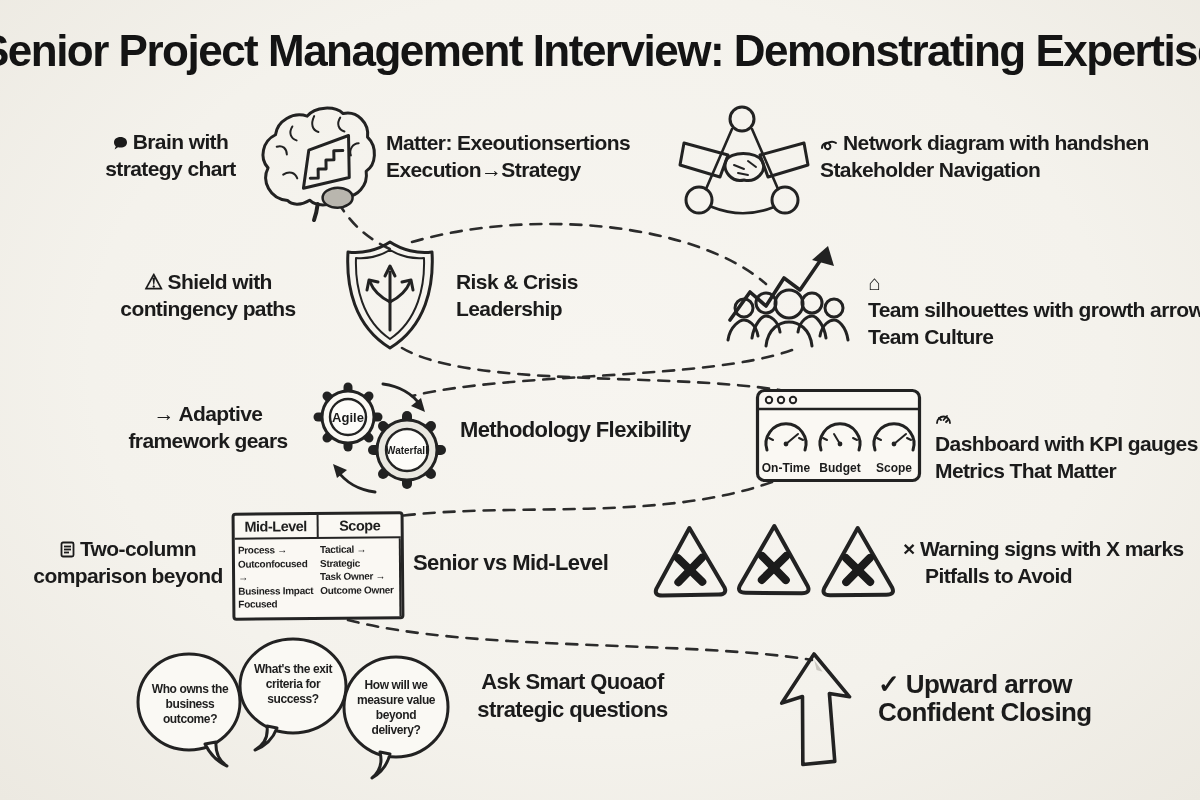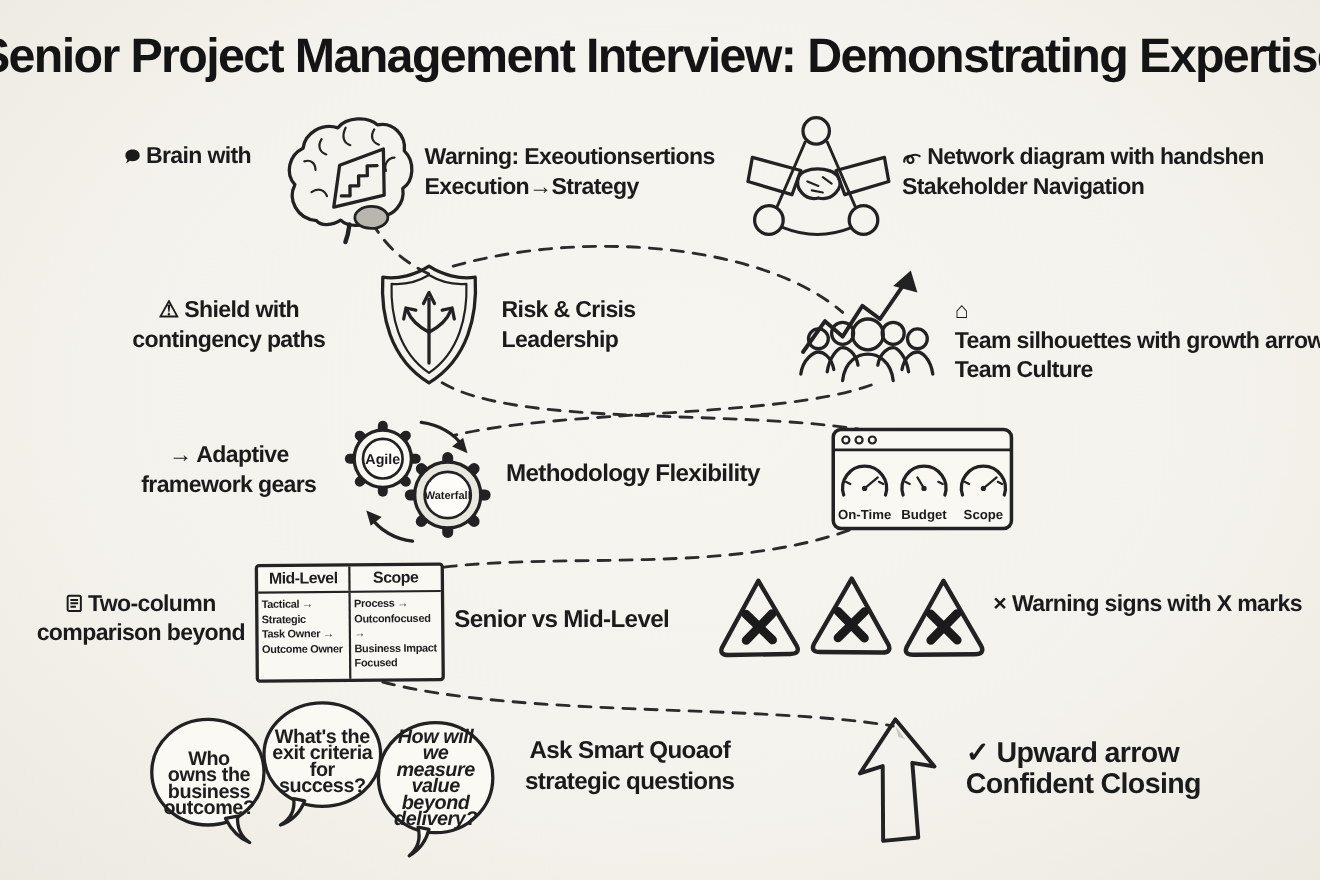--- a/index.html
+++ b/index.html
@@ -29,21 +29,21 @@
   }
   .cmp-head{display:flex;border-bottom:2.5px solid #242424;}
   .cmp-head div{flex:1;text-align:center;font-weight:700;font-size:14.5px;padding:3px 0;letter-spacing:-0.5px;}
   .cmp-head div:first-child{border-right:2.5px solid #242424;}
   .cmp-body{display:flex;flex:1;}
   .cmp-col{flex:1;padding:4px 3px;font-size:10px;font-weight:700;line-height:13.5px;letter-spacing:-0.3px;}
   .cmp-col.c1{border-right:2.5px solid #242424;}
   .cmp-col span{display:block;}
   
   .bubble-text{
-    position:absolute;text-align:center;font-weight:700;font-size:18px;line-height:15px;letter-spacing:-0.4px;
+    position:absolute;text-align:center;font-weight:700;font-size:12px;line-height:15px;letter-spacing:-0.4px;
   }
 </style>
 </head>
 <body>
 
 <div id="canvas">
 
   <svg class="abs" style="left:0;top:0;" width="1200" height="800" viewBox="0 0 1200 800">
     <g stroke="#2b2b2b" stroke-width="2.6" fill="none" stroke-dasharray="11 9" stroke-linecap="round">
       <path d="M 338 202 C 352 226, 370 240, 392 250"></path>
@@ -54,40 +54,41 @@
       <path d="M 348 620 C 470 652, 690 640, 812 660"></path>
     </g>
   </svg>
 
   <div class="abs title">Senior Project Management Interview: Demonstrating Expertise</div>
 
   <div class="abs cap center-text" style="left:68px;top:128px;width:205px;">
     <span class="miniicon"><svg width="15" height="15" viewBox="0 0 15 15">
           <path fill="#1a1a1a" d="M7.5 1 C11.5 1 14 3.4 14 6.4 C14 9.4 11.5 11.6 7.5 11.6 C6.6 11.6 5.8 11.5 5 11.2 L1.6 13.6 L2.8 10.2 C1.6 9.2 1 7.9 1 6.4 C1 3.4 3.5 1 7.5 1 Z"></path>
         </svg></span><span>Brain with</span>
+    <span class="l2">strategy chart</span>
   </div>
 
   <svg class="abs" style="left:255px;top:104px;transform:rotate(-1deg);" width="128" height="118" viewBox="0 0 128 118">
     <path class="sketch" stroke-width="3" fill="#faf8f3" d="M32 96 C14 94 6 76 13 63 C4 53 8 36 21 30 C23 16 39 7 53 12 C61 2 81 2 89 10 C103 7 115 20 113 34 C123 44 121 62 111 68 C113 82 101 95 89 92 C81 102 62 104 54 96 C46 101 36 101 32 96 Z"></path>
     <g class="sketch" stroke-width="2">
       <path d="M38 22 C34 28 36 34 42 36"></path>
       <path d="M60 12 C56 20 58 26 64 28"></path>
       <path d="M86 14 C82 20 84 26 90 28"></path>
       <path d="M22 42 C28 40 32 44 32 50"></path>
       <path d="M104 40 C98 40 94 46 96 52"></path>
       <path d="M28 70 C34 66 40 68 42 74"></path>
     </g>
     <polygon class="sketch" stroke-width="3" fill="#fdfcf9" points="54,46 94,32 94,74 48,84"></polygon>
     <polyline class="sketch" stroke-width="3" points="55,74 63,74 63,65 71,65 71,56 79,56 79,47 88,47"></polyline>
     <ellipse cx="82" cy="94" rx="15" ry="10" fill="#b9b6ae" stroke="#222" stroke-width="2.5"></ellipse>
     <path class="sketch" stroke-width="4" d="M62 100 C61 107 60 111 58 116"></path>
   </svg>
 
   <div class="abs cap" style="left:386px;top:129px;">
-    <span>Warning: Exeoutionsertions</span>
+    <span>Matter: Exeoutionsertions</span>
     <span class="l2">Execution→Strategy</span>
   </div>
 
   <svg class="abs" style="left:678px;top:103px;" width="132" height="116" viewBox="0 0 132 116">
     <g class="sketch" stroke-width="2.6">
       <path d="M54 26 L28 86"></path>
       <path d="M74 26 L100 86"></path>
       <path d="M34 104 C54 112 76 112 96 104"></path>
     </g>
     <circle class="sketch" cx="64" cy="16" r="12" stroke-width="3" fill="#e9e6df"></circle>
@@ -227,49 +228,59 @@
         <line x1="152" y1="50" x2="156" y2="52"></line>
     </g>
     <circle cx="31" cy="56" r="2.4" fill="#222"></circle>
       <circle cx="85" cy="56" r="2.4" fill="#222"></circle>
       <circle cx="139" cy="56" r="2.4" fill="#222"></circle>
     <text x="31" y="84" text-anchor="middle" font-family="Liberation Sans, sans-serif" font-size="12" font-weight="bold" fill="#1b1b1b">On-Time</text>
     <text x="85" y="84" text-anchor="middle" font-family="Liberation Sans, sans-serif" font-size="12" font-weight="bold" fill="#1b1b1b">Budget</text>
     <text x="139" y="84" text-anchor="middle" font-family="Liberation Sans, sans-serif" font-size="12" font-weight="bold" fill="#1b1b1b">Scope</text>
   </svg>
 
+  <div class="abs cap" style="left:935px;top:403px;">
+    <span class="miniicon"><svg width="17" height="14" viewBox="0 0 17 14">
+          <g fill="none" stroke="#1a1a1a" stroke-width="1.8" stroke-linecap="round">
+            <path d="M2 11 A 6.5 6.5 0 1 1 15 11"></path>
+            <path d="M8.5 8 L12 4"></path>
+            <path d="M4 6 L6 8 M11 10 L13 8"></path>
+          </g>
+        </svg></span><span class="nowrap">Dashboard with KPI gauges</span>
+    <span class="l2">Metrics That Matter</span>
+  </div>
 
   <div class="abs cap center-text" style="left:28px;top:535px;width:200px;">
     <span class="miniicon"><svg width="15" height="17" viewBox="0 0 15 17">
           <g fill="none" stroke="#1a1a1a" stroke-width="1.8">
             <rect x="1.5" y="1.5" width="12" height="14" rx="1.5"></rect>
             <line x1="4" y1="5.5" x2="11" y2="5.5"></line>
             <line x1="4" y1="8.5" x2="11" y2="8.5"></line>
             <line x1="4" y1="11.5" x2="9" y2="11.5"></line>
           </g>
         </svg></span><span>Two-column</span>
     <span class="l2">comparison beyond</span>
   </div>
 
   <div class="abs cmp-table">
     <div class="cmp-head">
       <div>Mid-Level</div>
       <div>Scope</div>
     </div>
     <div class="cmp-body">
-      <div class="cmp-col c1">
-        <span>Tactical → Strategic</span>
-        <span>Task Owner →</span>
-        <span>Outcome Owner</span>
-      </div>
       <div class="cmp-col">
         <span>Process →</span>
         <span>Outconfocused →</span>
         <span>Business Impact</span>
         <span>Focused</span>
+      </div>
+      <div class="cmp-col c1">
+        <span>Tactical → Strategic</span>
+        <span>Task Owner →</span>
+        <span>Outcome Owner</span>
       </div>
     </div>
   </div>
 
   <div class="abs cap nowrap" style="left:413px;top:549px;font-size:22px;">Senior vs Mid-Level</div>
 
   <svg class="abs" style="left:648px;top:520px;" width="252" height="88" viewBox="0 0 252 88">
     <g>
       <g transform="translate(0,2) rotate(-1 42 40)">
         <path class="sketch" stroke-width="4" fill="#faf8f3" d="M42 6 L76 66 Q79 73 70 73 L14 73 Q5 73 8 66 Z"></path>
@@ -290,39 +301,40 @@
         <g stroke="#1b1b1b" stroke-width="8" stroke-linecap="round">
             <line x1="30" y1="36" x2="54" y2="60"></line>
             <line x1="54" y1="36" x2="30" y2="60"></line>
           </g>
       </g>
     </g>
   </svg>
 
   <div class="abs cap" style="left:903px;top:535px;">
     <span class="glyph">×</span> <span class="nowrap">Warning signs with X marks</span>
+    <span class="l2" style="padding-left:22px;">Pitfalls to Avoid</span>
   </div>
 
   <svg class="abs" style="left:133px;top:650px;" width="114" height="118" viewBox="0 0 114 118">
     <ellipse cx="56" cy="52" rx="51" ry="48" fill="#faf9f4" stroke="#222" stroke-width="3"></ellipse>
     <path d="M72 94 Q80 110 94 116 Q82 108 83 92 Z" fill="#faf9f4" stroke="#222" stroke-width="3" stroke-linejoin="round"></path>
   </svg>
   <div class="bubble-text" style="left:148px;top:682px;width:84px;">Who owns the business outcome?</div>
 
   <svg class="abs" style="left:233px;top:636px;" width="118" height="116" viewBox="0 0 118 116">
     <ellipse cx="60" cy="50" rx="53" ry="47" fill="#faf9f4" stroke="#222" stroke-width="3"></ellipse>
     <path d="M44 92 Q38 108 22 114 Q36 106 34 90 Z" fill="#faf9f4" stroke="#222" stroke-width="3" stroke-linejoin="round"></path>
   </svg>
   <div class="bubble-text" style="left:244px;top:662px;width:98px;">What's the exit criteria for success?</div>
 
   <svg class="abs" style="left:338px;top:652px;" width="118" height="130" viewBox="0 0 118 130">
     <ellipse cx="58" cy="55" rx="52" ry="50" fill="#faf9f4" stroke="#222" stroke-width="3"></ellipse>
     <path d="M52 102 Q48 118 34 126 Q46 116 42 100 Z" fill="#faf9f4" stroke="#222" stroke-width="3" stroke-linejoin="round"></path>
   </svg>
-  <div class="bubble-text" style="left:351px;top:662px;width:90px;font-style:italic;">How will we measure value beyond delivery?</div>
+  <div class="bubble-text" style="left:351px;top:678px;width:90px;">How will we measure value beyond delivery?</div>
 
   <div class="abs cap center-text" style="left:455px;top:668px;width:235px;font-size:22px;line-height:28px;">
     <span>Ask Smart Quoaof</span>
     <span class="l2">strategic questions</span>
   </div>
 
   <svg class="abs" style="left:772px;top:650px;transform:rotate(-2deg);" width="86" height="122" viewBox="0 0 86 122">
     <path class="sketch" stroke-width="3.6" fill="#faf8f3" d="M44 4 L78 48 L58 44 L61 112 L29 114 L31 46 L10 52 Z"></path>
     <path d="M44 10 L52 22 L46 20 Z" fill="#c9c6bf"></path>
   </svg>

